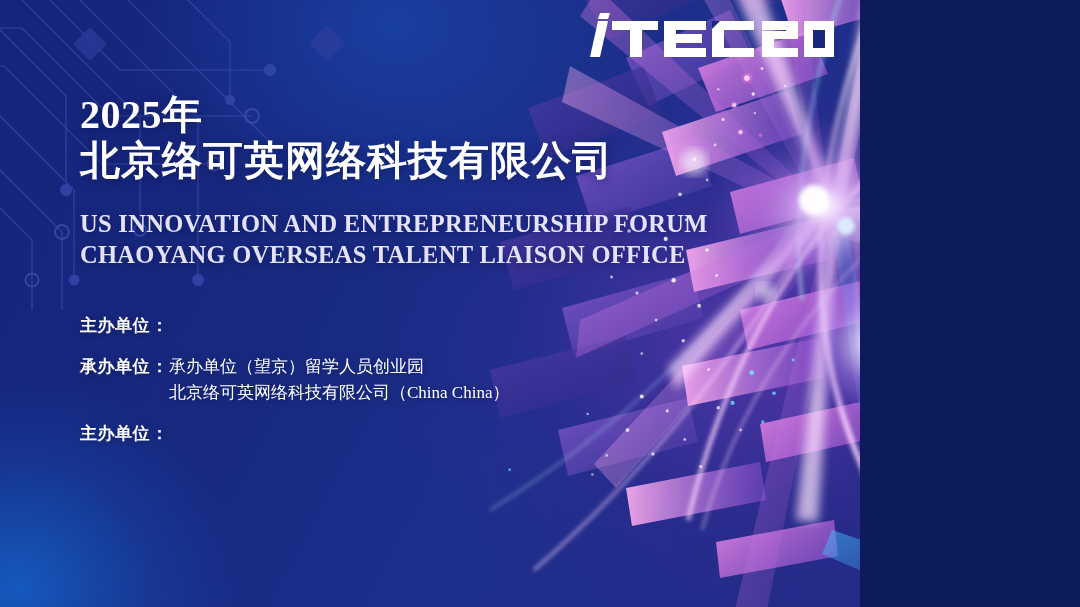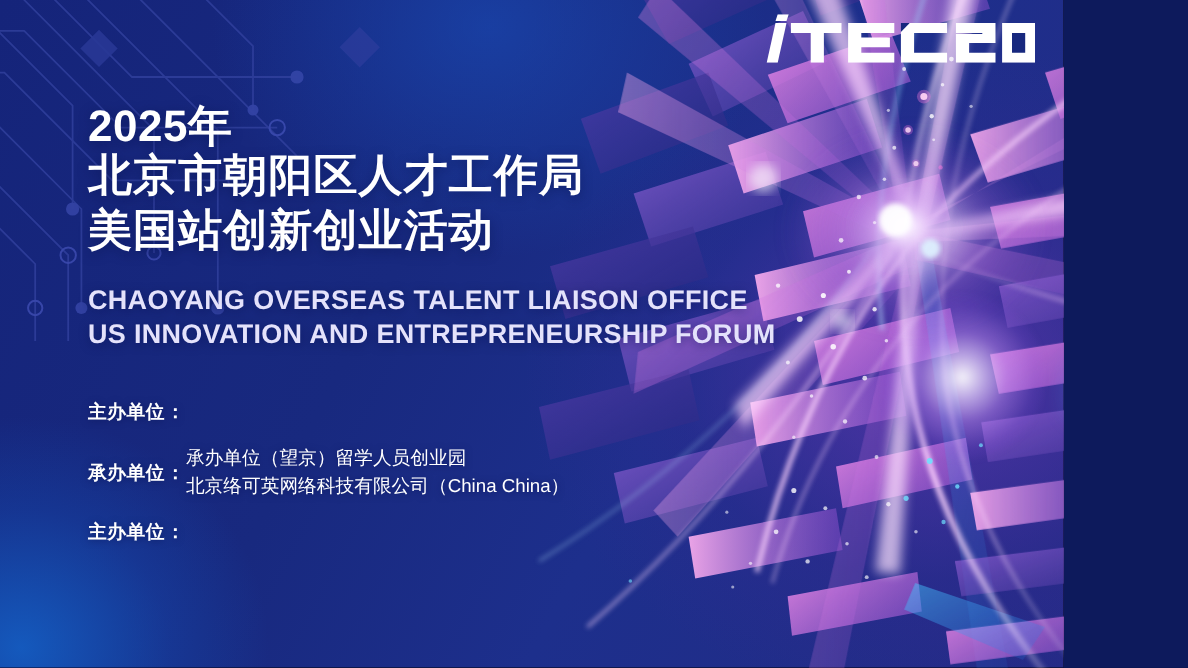--- a/index.html
+++ b/index.html
@@ -2,25 +2,25 @@
 <html><head>
 <meta charset="utf-8">
 <style>
   html, body {
     margin: 0;
     padding: 0;
     background: #0d1a5c;
   }
   #poster {
     position: relative;
-    width: 967px;
+    width: 860px;
     height: 607px;
     overflow: hidden;
-    background: #000000;
-    font-family: Liberation Sans, sans-serif;
+    background: #7f1d1d;
+    font-family: Liberation Serif, serif;
   }
 
   
   .bg-base {
     position: absolute;
     inset: 0;
     background:
       radial-gradient(ellipse 520px 420px at 88% 56%, rgba(120,60,190,0.55) 0%, rgba(60,40,150,0.25) 45%, rgba(23,40,126,0) 72%),
       radial-gradient(ellipse 360px 300px at 46% 4%, rgba(26,80,190,0.55) 0%, rgba(23,40,126,0) 70%),
       radial-gradient(ellipse 300px 280px at 2% 97%, rgba(20,98,200,0.85) 0%, rgba(20,80,185,0.35) 45%, rgba(23,40,126,0) 75%),
@@ -115,21 +115,21 @@
     letter-spacing: 0.3px;
     text-shadow: 0 2px 9px rgba(10,20,80,0.5);
   }
   .subtitle-en div { white-space: nowrap; }
 
   .orgs {
     margin-top: 42px;
   }
   .org-row {
     display: flex;
-    align-items: center;
+    align-items: flex-start;
     margin-bottom: 16px;
     color: #ffffff;
     font-size: 17px;
     line-height: 1.5;
     text-shadow: 0 1px 7px rgba(10,20,80,0.6);
     white-space: nowrap;
   }
   .org-label {
     font-weight: 700;
     letter-spacing: 0.5px;
@@ -435,26 +435,25 @@
         <polygon points="220,8 250,8 250,26 229,26 229,35 250,35 250,44 220,44 220,18 241,18 241,17 220,17"></polygon>
       </g>
       <g fill="#ffffff" transform="translate(72,0)">
         <polygon points="220,8 249,8 249,17 229,17 229,21 249,21 249,44 220,44 220,35 240,35 240,30 220,30 220,8"></polygon>
       </g>
     </svg>
   </div>
 
   <div class="content">
     <div class="title-year">2025年</div>
-    <div class="title-main">北京市朝阳区人才工作局</div>
-    <div class="title-main">美国站创新创业活动</div>
+    <div class="title-main">北京络可英网络科技有限公司</div>
 
     <div class="subtitle-en">
+      <div>US INNOVATION AND ENTREPRENEURSHIP FORUM</div>
       <div>CHAOYANG OVERSEAS TALENT LIAISON OFFICE</div>
-      <div>US INNOVATION AND ENTREPRENEURSHIP FORUM</div>
     </div>
 
     <div class="orgs">
       <div class="org-row">
         <span class="org-label">主办单位</span>
         <span class="org-colon">：</span>
       </div>
 
       <div class="org-row">
         <span class="org-label">承办单位</span>

